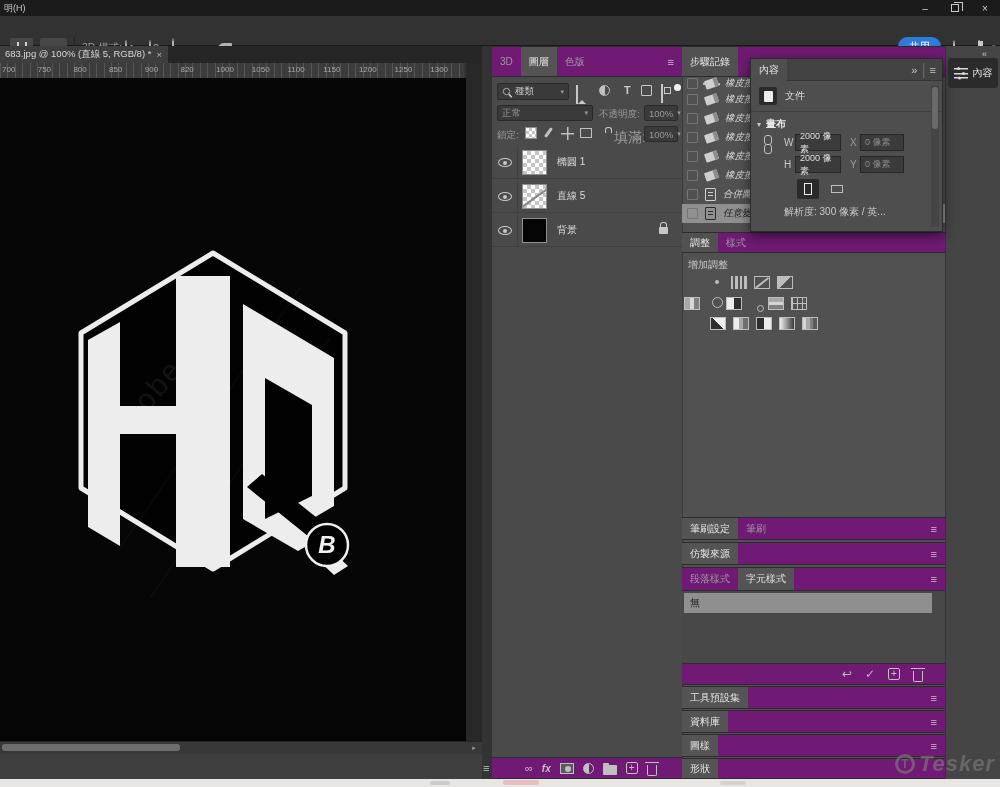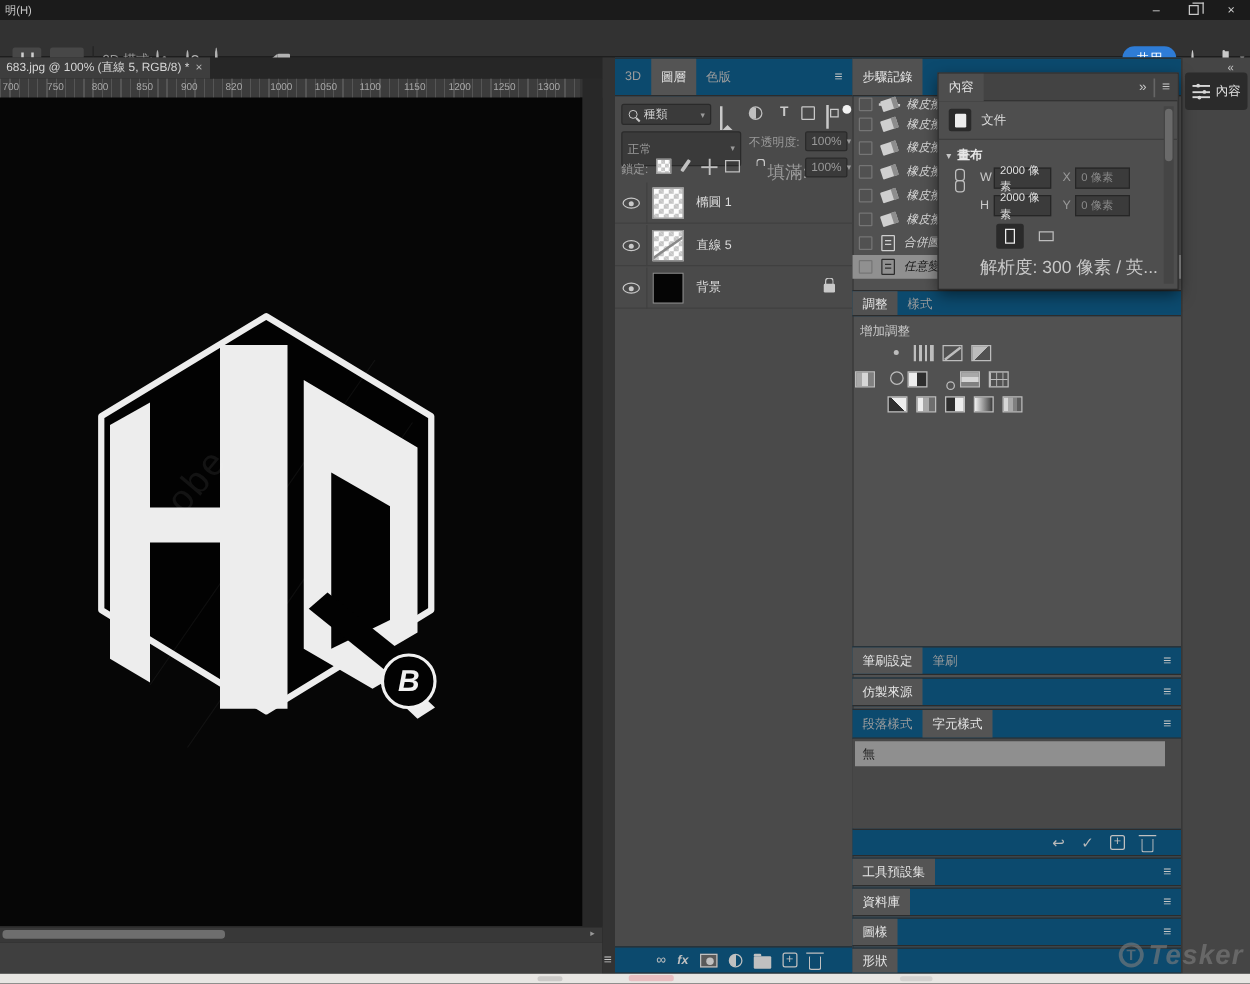--- a/index.html
+++ b/index.html
@@ -37,21 +37,21 @@
   #ruler span{width:36.93px;font-size:8px;color:#a8a8a8;padding-left:2px;line-height:14px;}
   
   #canvas{left:0;top:78px;width:466px;height:663px;background:#060606;overflow:hidden;}
   #cwm{left:130px;top:290px;transform:rotate(-50deg);font-size:30px;color:rgba(255,255,255,0.07);letter-spacing:2px;}
   #vscroll{left:466px;top:63px;width:16px;height:678px;background:#282828;}
   #hscroll{left:0;top:741px;width:482px;height:13px;background:#383838;border-top:1px solid #262626;}
   #hthumb{left:2px;top:744px;width:178px;height:7px;background:#6e6e6e;border-radius:3px;}
   #statusbar{left:0;top:754px;width:482px;height:25px;background:#3f3f3f;}
   #dividerstrip{left:482px;top:46px;width:10px;height:733px;background:#333;}
   
-  .hdrstrip{background:#0c4a6e;border-top:1px solid #2c2c2c;border-bottom:1px solid #2c2c2c;}
+  .hdrstrip{background:#701a75;border-top:1px solid #2c2c2c;border-bottom:1px solid #2c2c2c;}
   .ptab{height:100%;display:flex;align-items:center;padding:0 8px;font-size:10px;color:#9c9c9c;}
   .ptab.on{background:#545454;color:#e6e6e6;}
   .pmenu{color:#c6c6c6;font-size:11px;}
   
   #layerscol{left:492px;top:46px;width:190px;height:733px;background:#4a4a4a;}
   .inbox{background:#3a3a3a;border:1px solid #2a2a2a;border-radius:2px;display:flex;align-items:center;font-size:9.5px;color:#cfcfcf;padding:0 4px;gap:4px;}
   .ddarr{margin-left:auto;color:#9a9a9a;font-size:7px;}
   .eye{width:14px;height:9px;border:1px solid #c9c9c9;border-radius:50%;position:relative;}
   .eye::after{content:"";position:absolute;left:4px;top:2px;width:4px;height:4px;border-radius:50%;background:#c9c9c9;}
   .checker{background-color:#fdfdfd;background-image:linear-gradient(45deg,#c4c4c4 25%,transparent 25%,transparent 75%,#c4c4c4 75%),linear-gradient(45deg,#c4c4c4 25%,transparent 25%,transparent 75%,#c4c4c4 75%);background-size:8px 8px;background-position:0 0,4px 4px;border:1px solid #8f8f8f;}
@@ -249,21 +249,21 @@
   <span class="mag" style="transform:scale(.8);"></span>
   <span>種類</span>
   <span class="ddarr">▾</span>
 </div>
 <span class="abs imgi" style="left:576px;top:86px;"></span>
 <span class="abs halfc" style="left:599px;top:85px;"></span>
 <span class="abs Tic" style="left:624px;top:84px;">T</span>
 <span class="abs shapei" style="left:641px;top:85px;"></span>
 <span class="abs smarti" style="left:659px;top:85px;"></span>
 <span class="abs wdot" style="left:674px;top:84px;"></span>
-<div class="abs inbox" style="left:497px;top:105px;width:96px;height:28px;">
+<div class="abs inbox" style="left:497px;top:105px;width:96px;height:16px;">
   <span class="dim">正常</span>
   <span class="ddarr">▾</span>
 </div>
 <span class="abs txt dim" style="left:599px;top:108px;font-size:9.5px;">不透明度:</span>
 <div class="abs inbox" style="left:644px;top:105px;width:34px;height:16px;">
   <span class="dim">100%</span>
     <span class="ddarr">▾</span>
 </div>
 <span class="abs txt dim" style="left:497px;top:129px;font-size:9.5px;">鎖定:</span>
 <span class="abs checker" style="left:525px;top:127px;width:12px;height:12px;background-size:6px 6px;background-position:0 0,3px 3px;"></span>
@@ -389,21 +389,21 @@
       <span>0 像素</span>
     </div>
   <div class="flex" style="position:absolute;left:46px;top:120px;gap:7px;">
     <span class="orbtn on">
         <span class="porti"></span>
       </span>
     <span class="orbtn">
         <span class="landi"></span>
       </span>
   </div>
-  <span class="txt" style="position:absolute;left:33px;top:146px;font-size:14px;">解析度: 300 像素 / 英...</span>
+  <span class="txt" style="position:absolute;left:33px;top:146px;font-size:10px;">解析度: 300 像素 / 英...</span>
   <div class="sbar" style="right:3px;top:26px;width:8px;height:142px;">
     <div class="sthumb" style="left:1px;top:2px;width:6px;height:42px;"></div>
   </div>
 </div>
 
 
 <div class="abs hdrstrip flex" style="left:682px;top:232px;width:263px;height:21px;">
   <div class="ptab on" style="background:#515151;">調整</div>
   <div class="ptab">樣式</div>
 </div>

